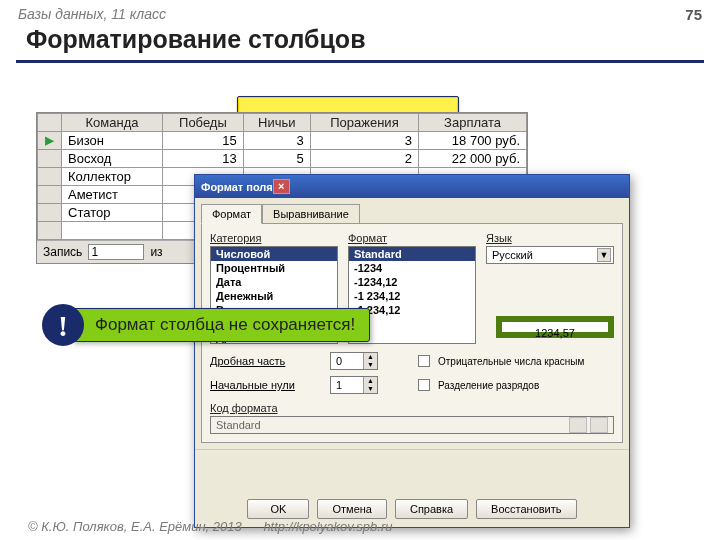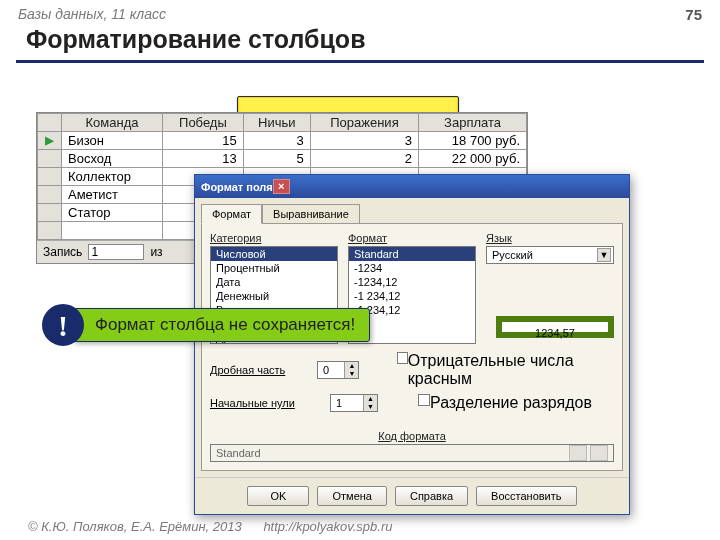--- a/index.html
+++ b/index.html
@@ -149,20 +149,21 @@
   }
   .row3 { display: flex; gap: 10px; margin-bottom: 8px; }
   .col { flex: 1; }
   .lbl { font-size: 11px; text-decoration: underline; color: #222; margin-bottom: 2px; display: block; }
   .listbox {
     border: 1px solid #7a7a7a;
     background: #fff;
     height: 98px;
     font-size: 11px;
     overflow: hidden;
+    font-weight: bold;
   }
   .listbox div { padding: 1px 5px; }
   .listbox .sel { background: #29407a; color: #fff; }
   .combo {
     border: 1px solid #7a7a7a;
     background: #fff;
     height: 18px;
     display: flex;
     align-items: center;
     justify-content: space-between;
@@ -200,23 +201,23 @@
     display: flex;
     border: 1px solid #7a7a7a;
     background: #fff;
     height: 18px;
     width: 48px;
     align-items: center;
   }
   .spinner span { flex: 1; padding-left: 5px; }
   .spinner .btns { width: 14px; display: flex; flex-direction: column; }
   .spinner .btns div { height: 8px; background: #e4e0da; border-left: 1px solid #999; font-size: 7px; text-align: center; line-height: 7px; }
-  .chk { display: flex; align-items: flex-start; gap: 0; font-size: 16px; }
+  .chk { display: flex; align-items: flex-end; gap: 8px; font-size: 10px; }
   .chk .box { width: 12px; height: 12px; border: 1px solid #7a7a7a; background: #fff; }
-  .codegrp { margin-top: 18px; text-align: center; }
+  .codegrp { margin-top: 8px; }
   .codefield {
     border: 1px solid #7a7a7a;
     background: #f4f2e8;
     height: 18px;
     padding: 2px 5px;
     font-size: 11px;
     color: #666;
     margin-top: 2px;
     display: flex;
     justify-content: space-between;
@@ -233,20 +234,21 @@
     justify-content: center;
   }
   .btn {
     border: 1px solid #888;
     background: linear-gradient(#fdfdfb, #e4e0d4);
     padding: 3px 14px;
     font-size: 11px;
     border-radius: 2px;
     min-width: 62px;
     text-align: center;
+    margin-top: 41px;
   }
   
   .warn {
     position: absolute;
     top: 304px;
     left: 42px;
     display: flex;
     align-items: center;
     z-index: 50;
   }

